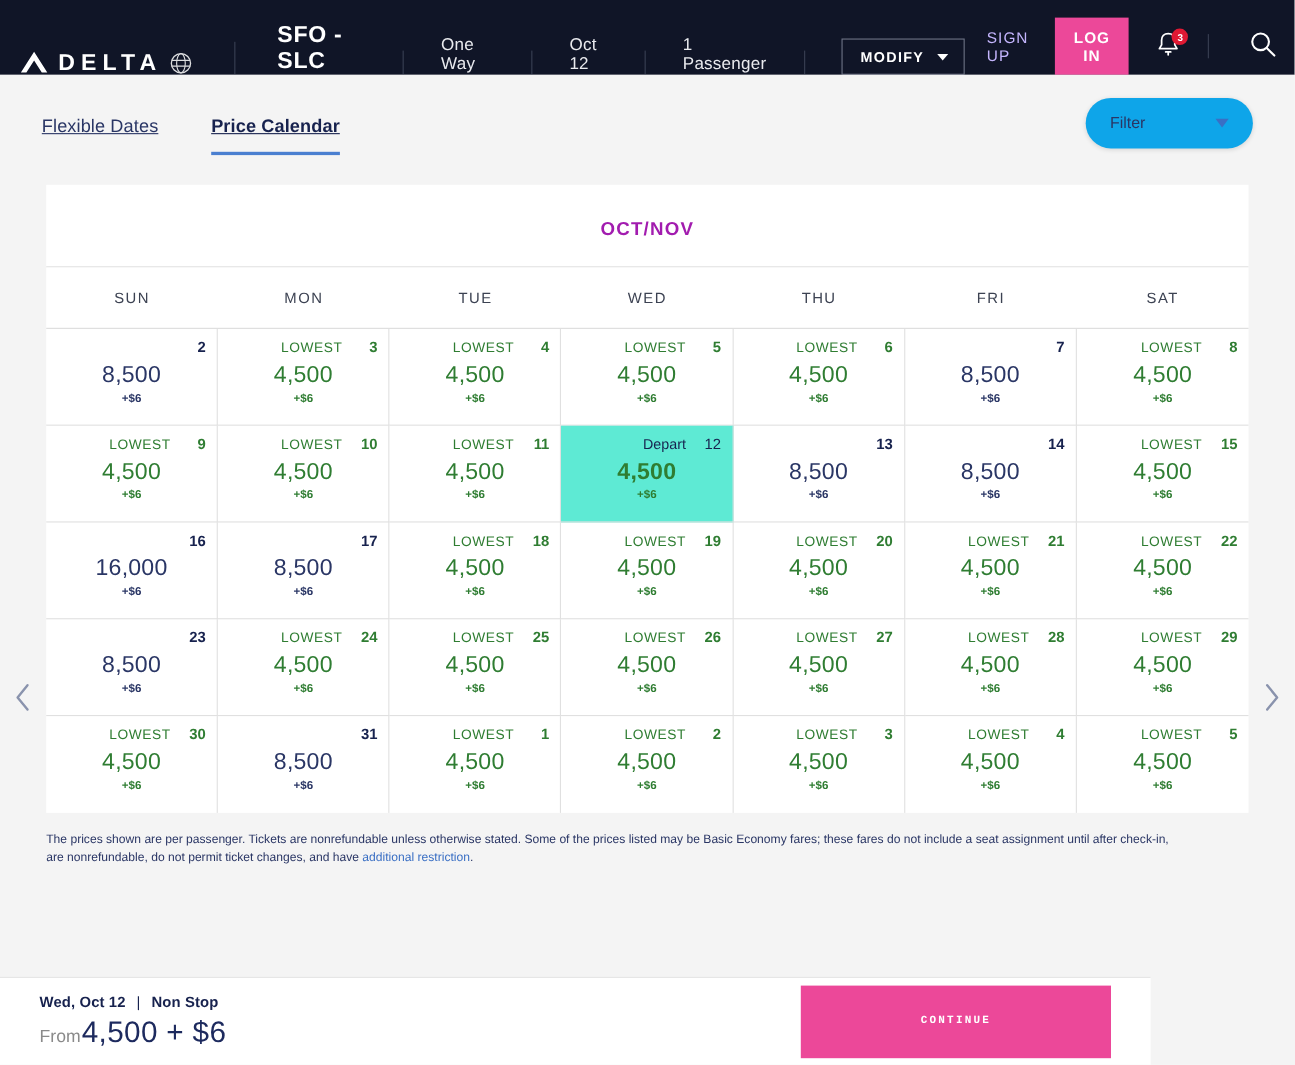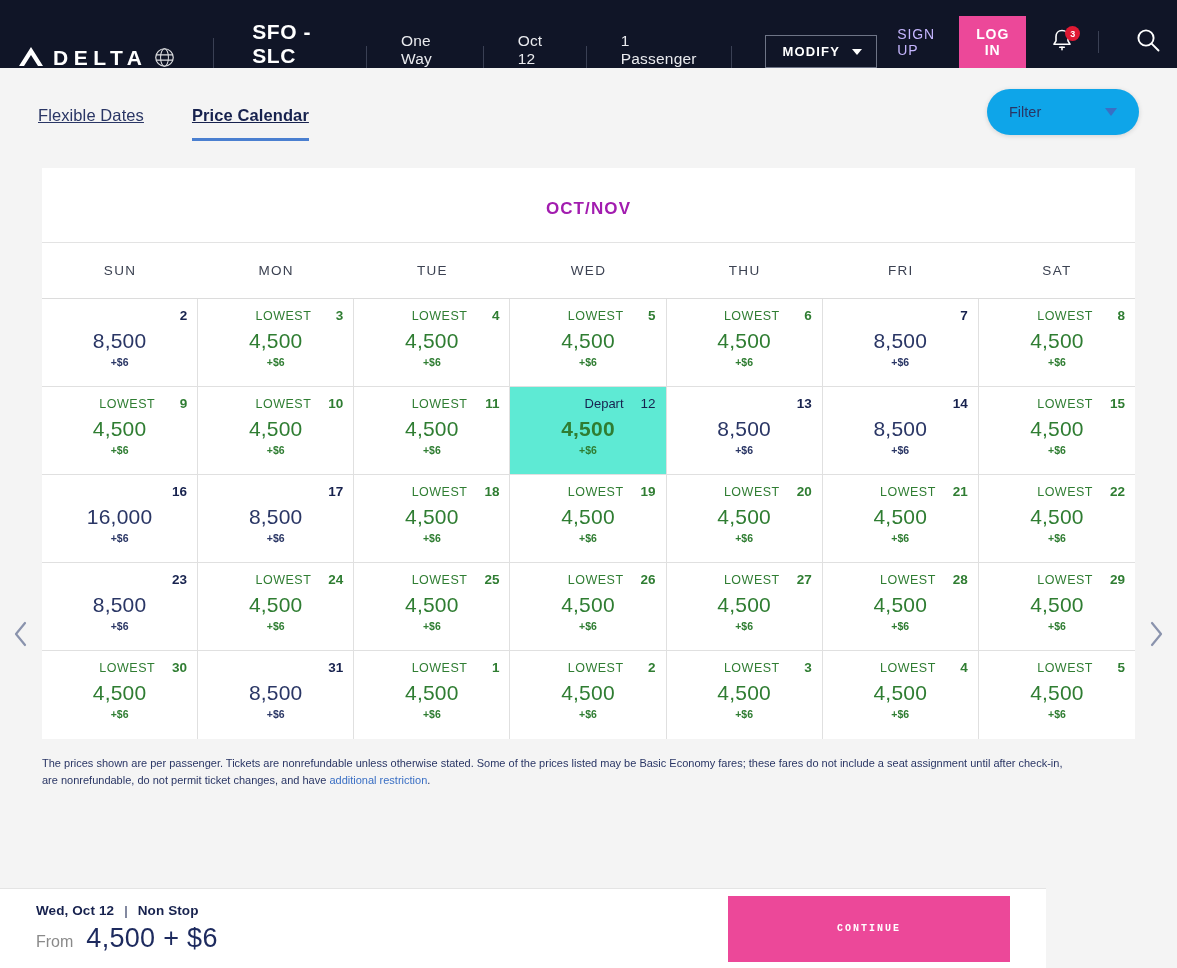--- a/index.html
+++ b/index.html
@@ -170,21 +170,21 @@
     position: absolute; left: 0; bottom: 0; width: 1046px; height: 80px;
     background: #ffffff; border-top: 1px solid #e4e4e4;
     display: flex; align-items: center;
   }
   .summary { padding-left: 36px; }
   .summary-line1 {
     font-size: 13.5px; font-weight: bold; color: #17224e; letter-spacing: .1px;
     display: flex; align-items: center; gap: 10px;
   }
   .sep-pipe { color: #17224e; font-weight: normal; }
-  .summary-line2 { display: flex; align-items: baseline; gap: 13px; margin-top: 5px; }
+  .summary-line2 { display: flex; align-items: baseline; gap: 1px; margin-top: 5px; }
   .from-lbl { font-size: 16px; color: #8a8a8a; }
   .from-price { font-size: 27px; color: #1d2a5e; letter-spacing: .3px; }
   .continue-btn {
     margin-left: auto; margin-right: 36px;
     width: 282px; height: 66px; background: #ec4899; border: none;
     color: #ffffff; font-size: 10px; font-weight: bold; letter-spacing: 2px;
     cursor: pointer; font-family: Liberation Mono, monospace;
   }
 </style>
 </head>

